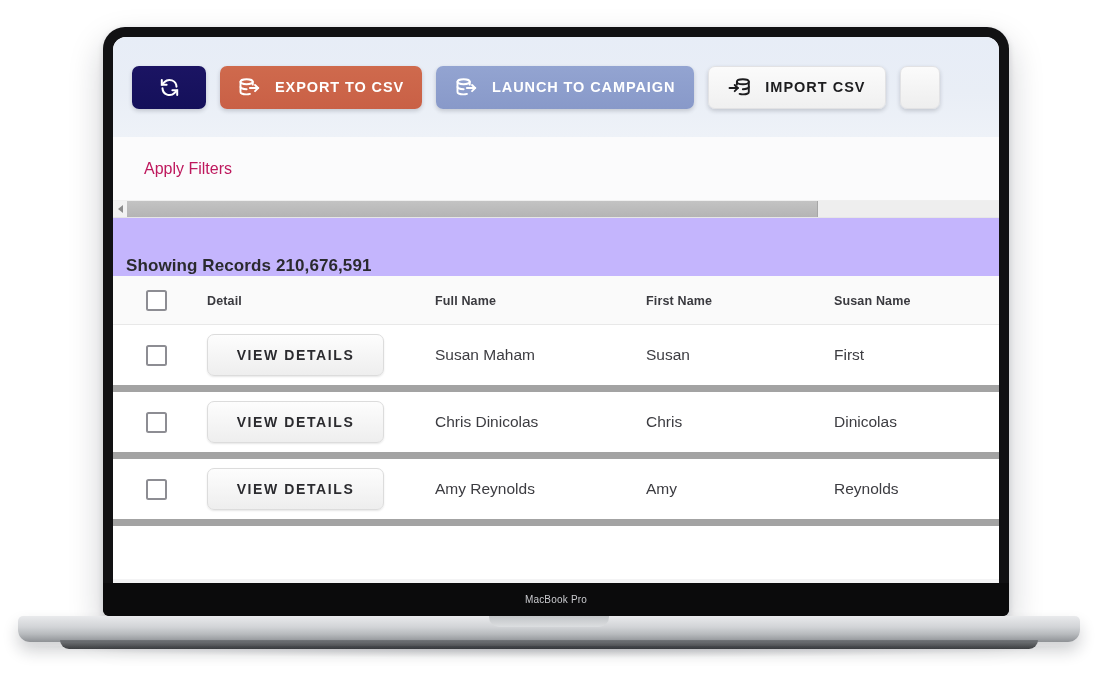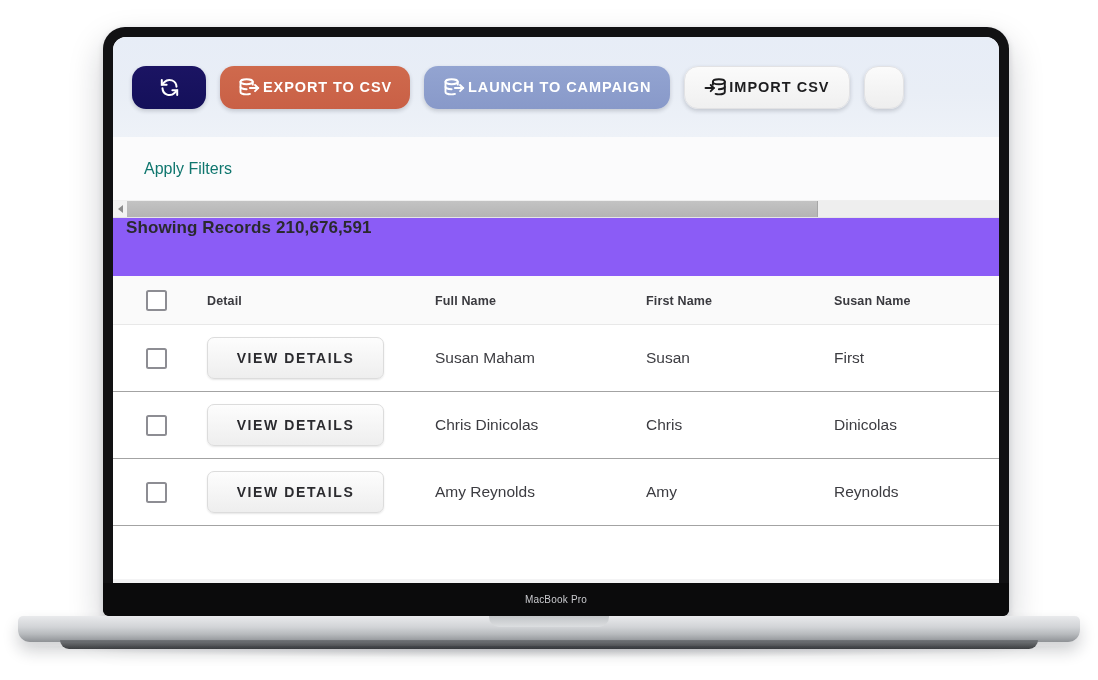--- a/index.html
+++ b/index.html
@@ -101,25 +101,25 @@
     height: 100px;
     background: linear-gradient(180deg,#e7edf7 0%,#e9eef6 55%,#eef2f8 100%);
     display: flex;
     align-items: center;
     gap: 14px;
     padding: 0 0 0 19px;
     overflow: hidden;
   }
   .tbtn {
     height: 43px;
-    border-radius: 14px;
+    border-radius: 7px;
     display: flex;
     align-items: center;
     justify-content: center;
-    gap: 2px;
+    gap: 14px;
     font-size: 14.5px;
     font-weight: 700;
     letter-spacing: 0.9px;
     white-space: nowrap;
     cursor: pointer;
     border: none;
     flex: 0 0 auto;
     box-shadow: 0 2px 4px rgba(28,34,50,0.20);
     font-family: "Liberation Sans", sans-serif;
     text-align: right;
@@ -158,21 +158,21 @@
   #filter-row {
     height: 64px;
     background: #fbfbfc;
     display: flex;
     align-items: center;
     padding-left: 31px;
     border-bottom: 1px solid #efefef;
   }
   #filter-row .label {
     font-size: 16px;
-    color: #0f766e;
+    color: #be185d;
   }
 
   
   #hscroll {
     height: 17px;
     background: #f0f0f0;
     display: flex;
     align-items: stretch;
     border-bottom: 1px solid #e6e6e6;
     cursor: pointer;
@@ -193,39 +193,39 @@
   #hscroll .thumb {
     width: 691px;
     background: linear-gradient(180deg,#c3c3c3 0%,#b4b4b4 100%);
     border-right: 1px solid #a6a6a6;
   }
   #hscroll .track-rest { flex: 1; background: #eeeeee; }
 
   
   #records-bar {
     height: 58px;
-    background: #8b5cf6;
-    display: flex;
-    align-items: flex-start;
+    background: #c4b5fd;
+    display: flex;
+    align-items: flex-end;
     padding-left: 13px;
   }
   #records-bar .txt {
     font-size: 17px;
     font-weight: 700;
     color: #2a2a2e;
     letter-spacing: 0.1px;
   }
 
   
   #table { background:#ffffff; }
   .row {
     display: flex;
     align-items: center;
     height: 67px;
-    border-bottom: 1px solid #a3a3a3;
+    border-bottom: 7px solid #a3a3a3;
   }
   .row.header {
     height: 49px;
     background: #fafafa;
     border-bottom: 1px solid #e8e8e8;
   }
   .c-check { width: 86px; display:flex; justify-content:center; }
   .c-detail { width: 236px; padding-left: 8px; }
   .c-full   { width: 211px; }
   .c-first  { width: 188px; }

